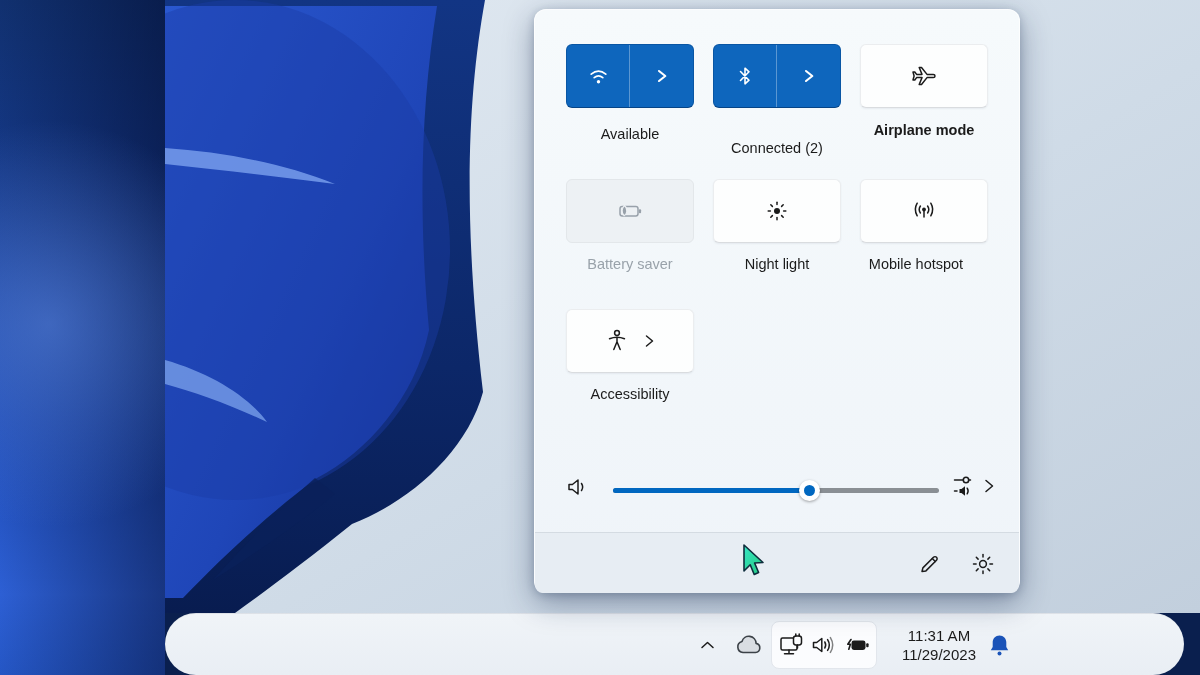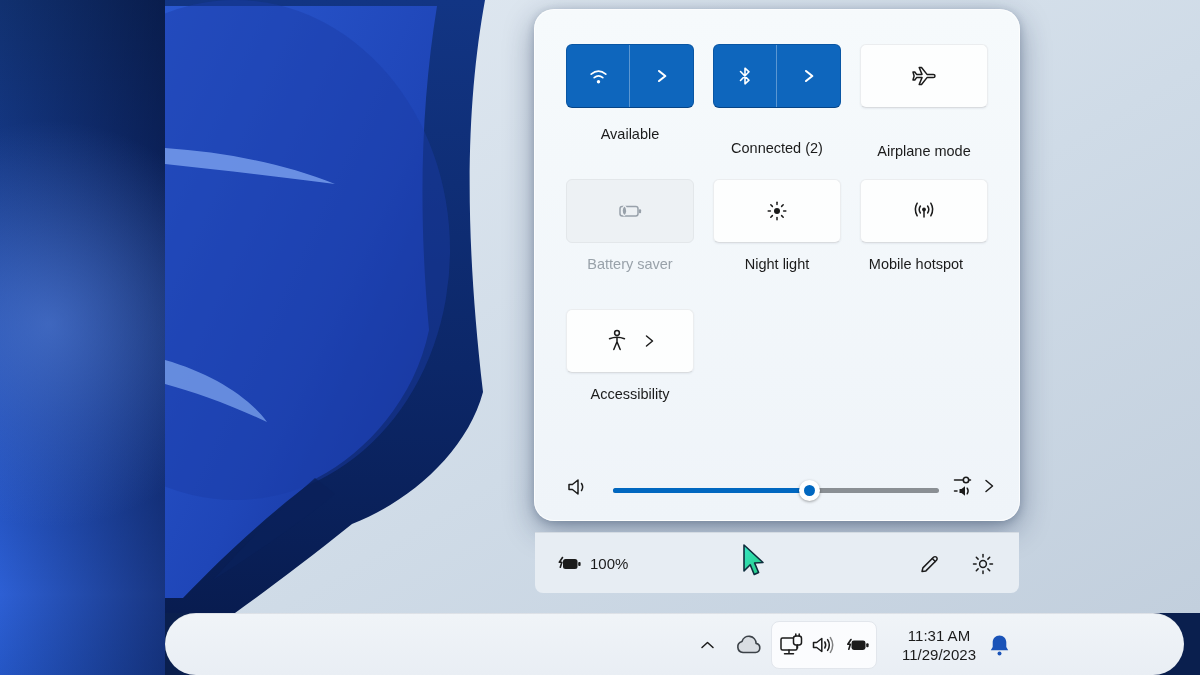--- a/index.html
+++ b/index.html
@@ -35,24 +35,24 @@
     display:flex; align-items:center; justify-content:space-evenly;
   }
   .clock{
     position:absolute; left:718px; top:6px; width:112px; height:50px;
     display:flex; flex-direction:column; align-items:center; justify-content:center;
     color:#1b1b1b; font-size:15px; line-height:19px;
   }
 
   
   .qs-panel{
-    position:absolute; left:534px; top:9px; width:486px; height:512px;
+    position:absolute; left:534px; top:9px; width:486px; height:584px;
     background:linear-gradient(180deg,#f6fafc 0%,#eff4f9 100%);
     border:1px solid rgba(255,255,255,.75);
-    border-radius:20px;
+    border-radius:12px;
     box-shadow:0 10px 30px rgba(15,35,70,.38), 0 2px 8px rgba(15,35,70,.22);
   }
   .tile{
     position:absolute; width:128px; height:64px; border-radius:6px;
     display:flex; align-items:center; justify-content:center; cursor:default;
   }
   .tile.on{
     background:#0e66bd;
     border:1px solid rgba(0,60,120,.35); border-bottom-color:rgba(0,40,90,.55);
     color:#fff;
@@ -215,21 +215,21 @@
     </div>
 
     <div class="tile off" style="left:325px; top:34px;">
       <svg width="28" height="24" viewBox="0 0 28 24">
         <path class="stroke" stroke-width="1.5" d="M25,12 c0,-.9 -.8,-1.6 -1.7,-1.6 H17 L11.5,3.5 H9.2 L12,10.4 H6.6 L4.8,8 H3 L4.1,12 3,16 h1.8 L6.6,13.6 H12 L9.2,20.5 h2.3 L17,13.6 h6.3 c.9,0 1.7,-.7 1.7,-1.6 Z"></path>
       </svg>
     </div>
 
     <div class="tile-label" style="left:15px; top:116px;">Available</div>
     <div class="tile-label" style="left:162px; top:116px;margin-top:14px;">Connected (2)</div>
-    <div class="tile-label" style="left:309px; top:133px;">Airplane mode</div>
+    <div class="tile-label" style="left:309px; top:112px;font-weight:bold;">Airplane mode</div>
 
     <div class="tile disabled" style="left:31px; top:169px;">
       <svg width="30" height="24" viewBox="0 0 30 24">
         <rect class="strokeG" stroke-width="1.5" x="5" y="7.5" width="18" height="9.5" rx="2.2"></rect>
         <rect x="23.8" y="10.3" width="2.3" height="4" rx="1" fill="#98a1aa"></rect>
         <path d="M9.5,6.5 c-3,2.6 -3.2,7.4 -.4,10.2 c3,-1.6 4.2,-6.8 .4,-10.2 Z" fill="#98a1aa" stroke="#edf1f4" stroke-width="1.2"></path>
       </svg>
     </div>
 
     <div class="tile off" style="left:178px; top:169px;">
@@ -294,28 +294,20 @@
           <path d="M6.5,17 h2 L12,14.2 v9.6 L8.5,21 h-2 Z" fill="#1b1b1b"></path>
           <path class="stroke" stroke-width="1.4" d="M14.2,16.2 q1.8,2.8 0,5.6"></path>
         </svg>
         <svg width="14" height="18" viewBox="0 0 14 18">
             <path class="stroke" stroke-width="2" d="M4,3.5 L10.5,9 L4,14.5"></path>
           </svg>
       </div>
     </div>
 
     <div class="qs-footer">
-      <div class="footer-battery">
-        <svg width="30" height="22" viewBox="0 0 30 22">
-          <path d="M9.5,4.5 l-3.2,4.8 h2.6 l-1.6,5" fill="none" stroke="#1b1b1b" stroke-width="1.6" stroke-linecap="round" stroke-linejoin="round"></path>
-          <rect x="10" y="6" width="14.5" height="10" rx="2.5" fill="#1b1b1b"></rect>
-          <rect x="25.2" y="9" width="2.4" height="4" rx="1" fill="#1b1b1b"></rect>
-        </svg>
-        <span class="pct">100%</span>
-      </div>
       <div class="icon-btn" style="left:377px;">
         <svg width="22" height="22" viewBox="0 0 22 22">
           <path class="stroke" stroke-width="1.5" d="M4,18.5 l.9,-3.6 L15.5,4.3 a2.1,2.1 0 0 1 3,3 L7.9,17.9 Z"></path>
           <path class="stroke" stroke-width="1.5" d="M14.3,5.5 l3,3"></path>
         </svg>
       </div>
       <div class="icon-btn" style="left:431px;">
         <svg width="24" height="24" viewBox="0 0 24 24">
           <circle class="stroke" stroke-width="1.6" cx="12" cy="12" r="3.4"></circle>
           <g class="stroke" stroke-width="2.4">

